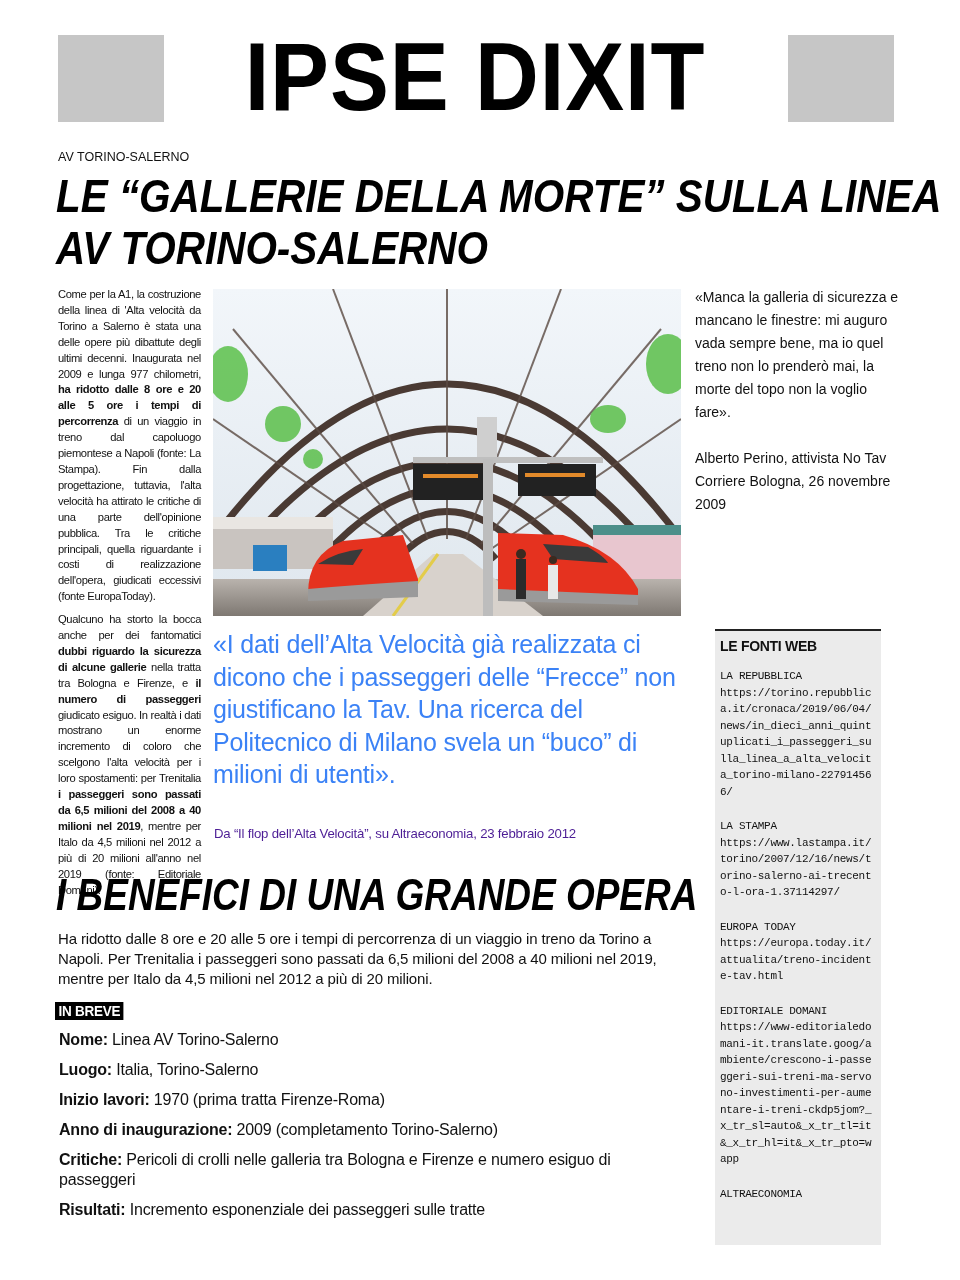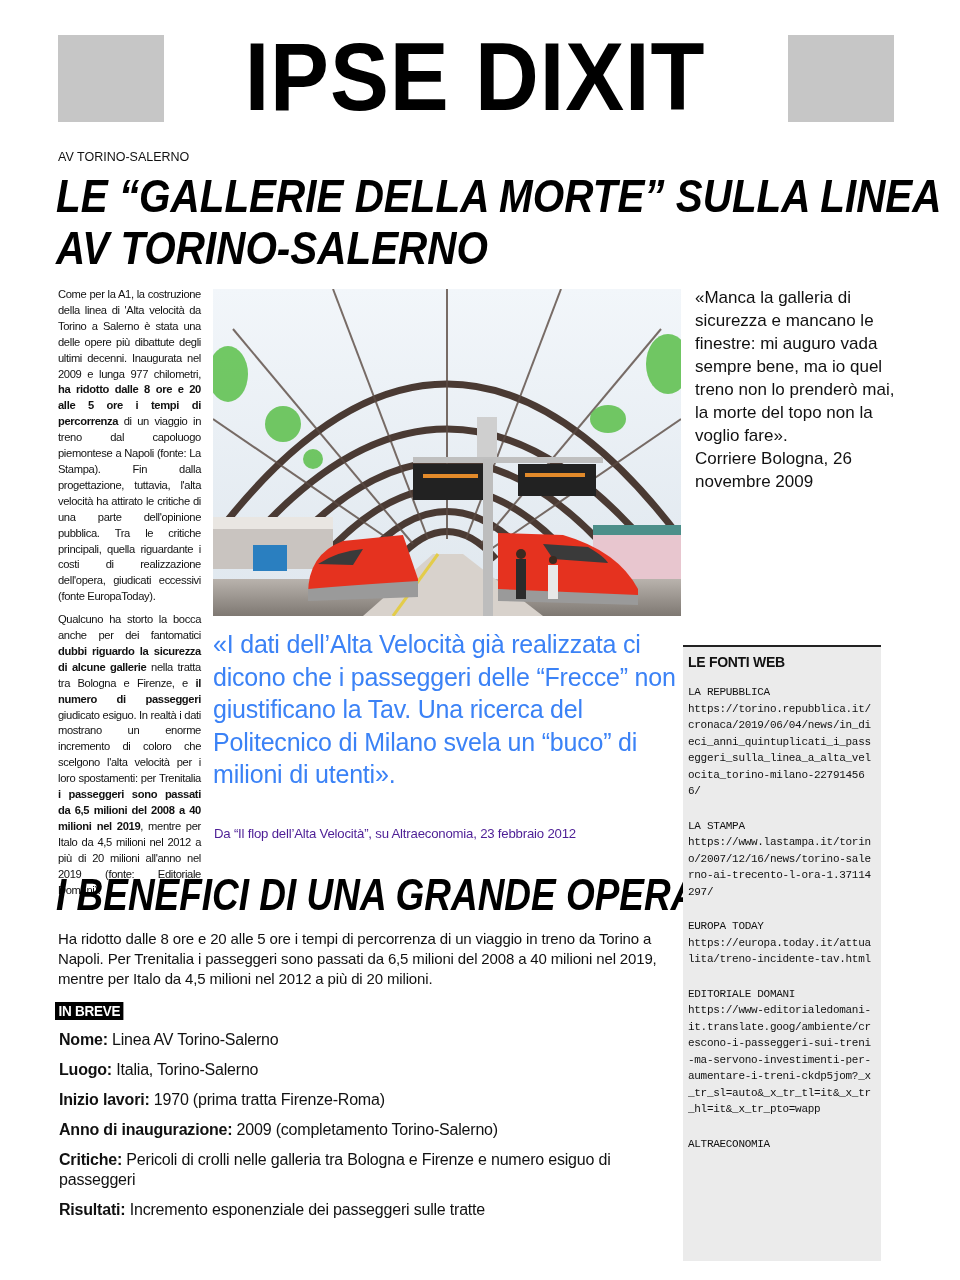--- a/index.html
+++ b/index.html
@@ -31,21 +31,21 @@
   .body-col p + p { margin-top: 7px; }
   .body-col b { font-weight: 700; }
 
   .photo {
     position: absolute; left: 213px; top: 289px; width: 468px; height: 327px; overflow: hidden;
     background: linear-gradient(180deg, #e8eef4 0%, #cfd9e2 45%, #a9a39f 70%, #8f8a85 100%);
   }
 
   .quote-right {
     position: absolute; left: 695px; top: 286px; width: 210px;
-    font-size: 17px; line-height: 23px; color: #111;
+    font-size: 14px; line-height: 23px; color: #111;
   }
   .quote-right .attrib { margin-top: 23px; }
 
   .big-quote {
     position: absolute; left: 213px; top: 628px; width: 470px;
     font-size: 25px; line-height: 32.5px; color: #3b82f6; letter-spacing: -0.2px;
   }
   .big-quote-source {
     position: absolute; left: 214px; top: 826px; font-size: 13.2px; color: #4c1d95; letter-spacing: -0.2px;
   }
@@ -63,22 +63,22 @@
   .inbreve-tag {
     position: absolute; left: 55px; top: 1002px; background: #000; color: #fff;
     font-weight: 700; font-size: 15px; line-height: 18px; padding: 0 4px;
     transform: scaleX(0.9); transform-origin: left top; letter-spacing: -0.3px;
   }
   .facts { position: absolute; left: 59px; top: 1030px; width: 620px; }
   .fact { font-size: 16px; line-height: 20px; color: #111; margin-bottom: 10px; letter-spacing: -0.2px; }
   .fact b { font-weight: 700; }
 
   .sources {
-    position: absolute; left: 683px; top: 629px; width: 198px; height: 616px;
-    background: #ebebeb; border-top: 2px solid #222; padding: 6px 5px 0 5px; margin-top: 16px;
+    position: absolute; left: 715px; top: 629px; width: 166px; height: 616px;
+    background: #ebebeb; border-top: 2px solid #222; padding: 6px 5px 0 5px;
   }
   .sources h3 {
     font-weight: 700; font-size: 14px; line-height: 18px; color: #111; letter-spacing: -0.3px; margin-bottom: 13px;
   }
   .src { margin-bottom: 18px; font-size: 11px; line-height: 16.5px; color: #111; letter-spacing: -0.3px; font-family: Liberation Mono, monospace; }
   .src .name { display: block; }
   .src .url { display: block; word-break: break-all; }
 </style>
 </head>
 <body>
@@ -168,20 +168,21 @@
 
     <rect x="303" y="270" width="10" height="40" fill="#2b2b2b"></rect>
     <circle cx="308" cy="265" r="5" fill="#3b2a20"></circle>
     <rect x="335" y="276" width="10" height="34" fill="#e8e8e8"></rect>
     <circle cx="340" cy="271" r="4" fill="#3b2a20"></circle>
   </svg>
 </div>
 
 <div class="quote-right">
   <p>«Manca la galleria di sicurezza e mancano le finestre: mi auguro vada sempre bene, ma io quel treno non lo prenderò mai, la morte del topo non la voglio fare».</p>
+  <p class="attrib">Alberto Perino, attivista No Tav</p>
   <p>Corriere Bologna, 26 novembre 2009</p>
 </div>
 
 <blockquote class="big-quote">«I dati dell’Alta Velocità già realizzata ci dicono che i passeggeri delle “Frecce” non giustificano la Tav. Una ricerca del Politecnico di Milano svela un “buco” di milioni di utenti».</blockquote>
 <div class="big-quote-source">Da “Il flop dell’Alta Velocità”, su Altraeconomia, 23 febbraio 2012</div>
 
 <h2 class="section-title">I BENEFICI DI UNA GRANDE OPERA</h2>
 <p class="section-body">Ha ridotto dalle 8 ore e 20 alle 5 ore i tempi di percorrenza di un viaggio in treno da Torino a Napoli. Per Trenitalia i passeggeri sono passati da 6,5 milioni del 2008 a 40 milioni nel 2019, mentre per Italo da 4,5 milioni nel 2012 a più di 20 milioni.</p>
 
 <div class="inbreve-tag">IN BREVE</div>

